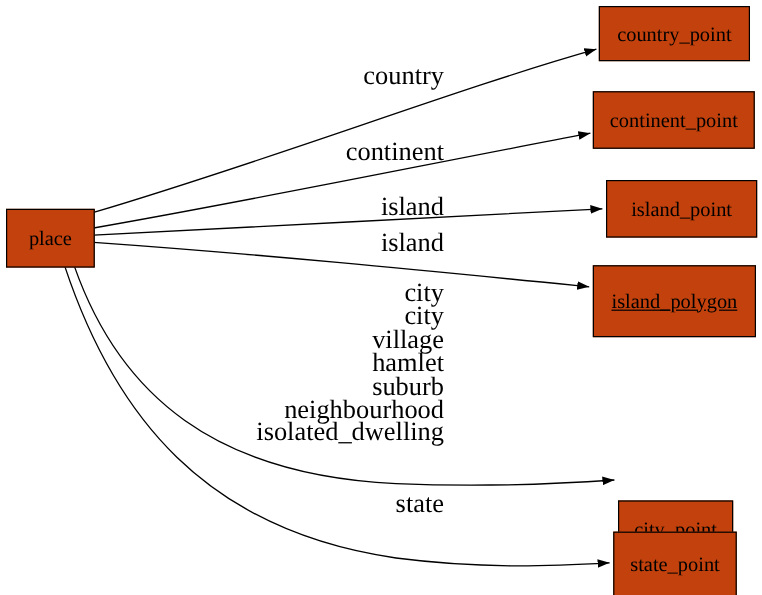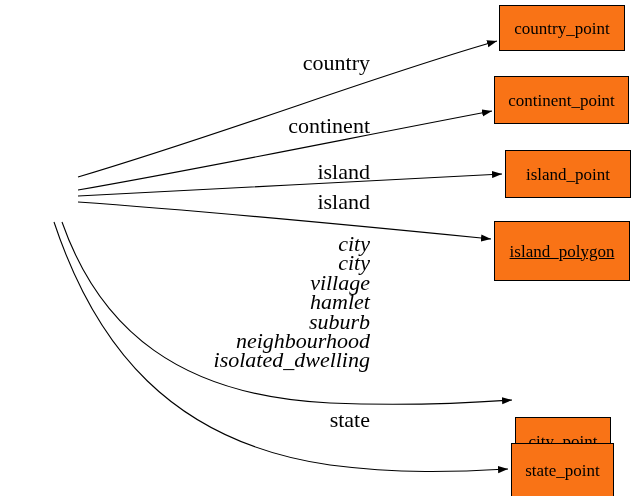--- a/index.html
+++ b/index.html
@@ -25,21 +25,21 @@
   }
   .edges-svg path.edge {
     fill: none;
     stroke: #000000;
     stroke-width: 1.1;
   }
   .node {
     position: absolute;
     box-sizing: border-box;
     border: 1px solid #000000;
-    background: #f97316;
+    background: #c2410c;
     display: flex;
     align-items: center;
     justify-content: center;
     font-size: 17px;
     line-height: 1;
     white-space: nowrap;
   }
   .node-place          { left: 5px;   top: 174px; width: 74px;  height: 49px; }
   .node-country-point  { left: 499px; top: 5px;   width: 126px; height: 46px; }
   .node-continent-point{ left: 494px; top: 76px;  width: 135px; height: 48px; }
@@ -54,21 +54,21 @@
     width: 170px;
     text-align: right;
     font-size: 22px;
     line-height: 19px;
     white-space: nowrap;
   }
   .lbl-country   { top: 53px;  }
   .lbl-continent { top: 116px; font-family: Liberation Serif, serif; }
   .lbl-island-1  { top: 162px; }
   .lbl-island-2  { top: 192px; }
-  .lbl-city      { top: 234px; line-height: 19.4px; font-style: italic; }
+  .lbl-city      { top: 234px; line-height: 19.4px; }
   .lbl-state     { top: 410px; }
 </style>
 </head>
 <body>
 
 <div class="canvas">
 
   <svg class="edges-svg" viewBox="0 0 635 496" xmlns="http://www.w3.org/2000/svg">
     <defs>
       <marker id="arrow" markerWidth="11" markerHeight="8" refX="10" refY="4" orient="auto" markerUnits="userSpaceOnUse">
@@ -76,20 +76,21 @@
       </marker>
     </defs>
     <path class="edge" d="M 78,177 C 230,132 380,74 497,41" marker-end="url(#arrow)"></path>
     <path class="edge" d="M 78,190 C 210,167 360,136 492,111" marker-end="url(#arrow)"></path>
     <path class="edge" d="M 78,196 C 220,189 360,181 502,174" marker-end="url(#arrow)"></path>
     <path class="edge" d="M 78,202 C 220,212 360,226 491,239" marker-end="url(#arrow)"></path>
     <path class="edge" d="M 62,222 C 100,330 180,396 330,403 C 400,406 455,404 512,400" marker-end="url(#arrow)"></path>
     <path class="edge" d="M 54,222 C 95,345 170,442 330,465 C 400,474 455,472 508,469" marker-end="url(#arrow)"></path>
   </svg>
 
+  <div class="node node-place">place</div>
   <div class="node node-country-point">country_point</div>
   <div class="node node-continent-point">continent_point</div>
   <div class="node node-island-point">island_point</div>
   <div class="node node-island-polygon">island_polygon</div>
   <div class="node node-city-point">city_point</div>
   <div class="node node-state-point">state_point</div>
 
   <div class="edge-label lbl-country">country</div>
   <div class="edge-label lbl-continent">continent</div>
   <div class="edge-label lbl-island-1">island</div>

